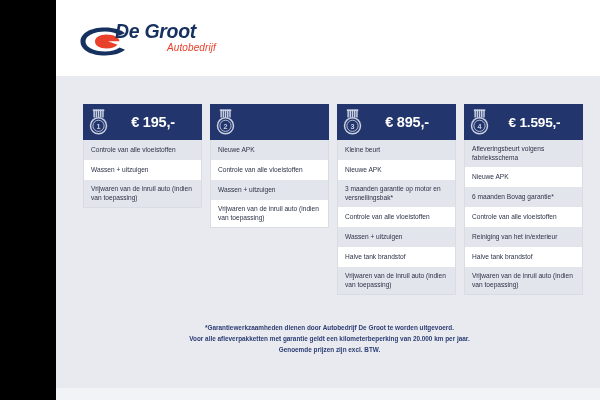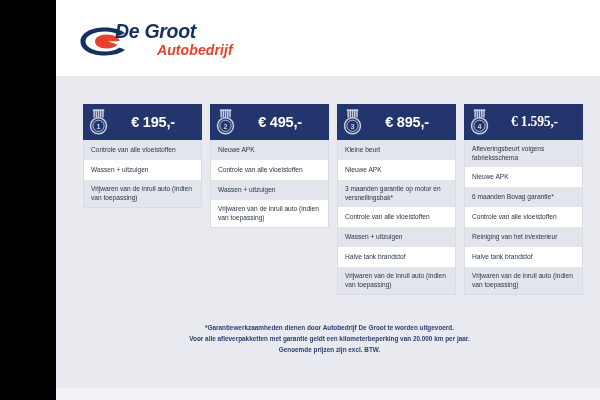--- a/index.html
+++ b/index.html
@@ -64,24 +64,24 @@
     top: 3px;
     font-size: 19.5px;
     font-weight: bold;
     font-style: italic;
     color: #16305f;
     letter-spacing: -0.3px;
     white-space: nowrap;
   }
   .logo-autobedrijf {
     position: absolute;
-    left: 79px;
+    left: 89px;
     top: 25px;
-    font-size: 14px;
-    font-weight: bold;
+    font-size: 10px;
+    font-weight: normal;
     font-style: italic;
     color: #e8402a;
     letter-spacing: 0.1px;
     white-space: nowrap;
   }
   .page-title {
     position: absolute;
     left: 160px;
     top: 25px;
     width: 380px;
@@ -130,21 +130,21 @@
   .price {
     flex: 1 1 auto;
     text-align: center;
     color: #ffffff;
     font-size: 14.5px;
     font-weight: bold;
     letter-spacing: -0.2px;
     padding-right: 4px;
     white-space: nowrap;
   }
-  .card-4 .price { font-size: 13.6px; padding-right: 3px; font-family: Liberation Serif, serif; }
+  .card-4 .price { font-size: 13.6px; padding-right: 3px; }
 
   .card-body {
     background: #ffffff;
     border-left: 1px solid #dadce4;
     border-right: 1px solid #dadce4;
     border-bottom: 1px solid #dadce4;
   }
   .row {
     font-size: 6.6px;
     line-height: 8.6px;
@@ -243,21 +243,20 @@
                 <rect x="6.6" y="0.5" width="1.5" height="8"></rect>
               <rect x="8.8" y="0.5" width="1.5" height="8"></rect>
                 <rect x="11" y="0.5" width="1.5" height="8"></rect>
               <rect x="13.2" y="0.5" width="1.5" height="8"></rect>
               <rect x="3.8" y="0.5" width="11.5" height="1.6"></rect>
             </g>
             <circle cx="9.5" cy="16.8" r="8" fill="none" stroke="#c9cfe0" stroke-width="1.5"></circle>
             <circle cx="9.5" cy="16.8" r="5.6" fill="none" stroke="#c9cfe0" stroke-width="0.9"></circle>
             <text x="9.5" y="19.6" font-family="Liberation Sans, sans-serif" font-size="7.2" font-weight="bold" fill="#c9cfe0" text-anchor="middle">2</text>
           </svg>
-          <div class="price">€ 495,-</div>
         </div>
         <div class="card-body">
           <div class="row alt">Nieuwe APK</div>
           <div class="row plain">Controle van alle vloeistoffen</div>
           <div class="row alt">Wassen + uitzuigen</div>
           <div class="row plain">Vrijwaren van de inruil auto (indien van toepassing)</div>
         </div>
       </div>
 
       <div class="card card-3">

